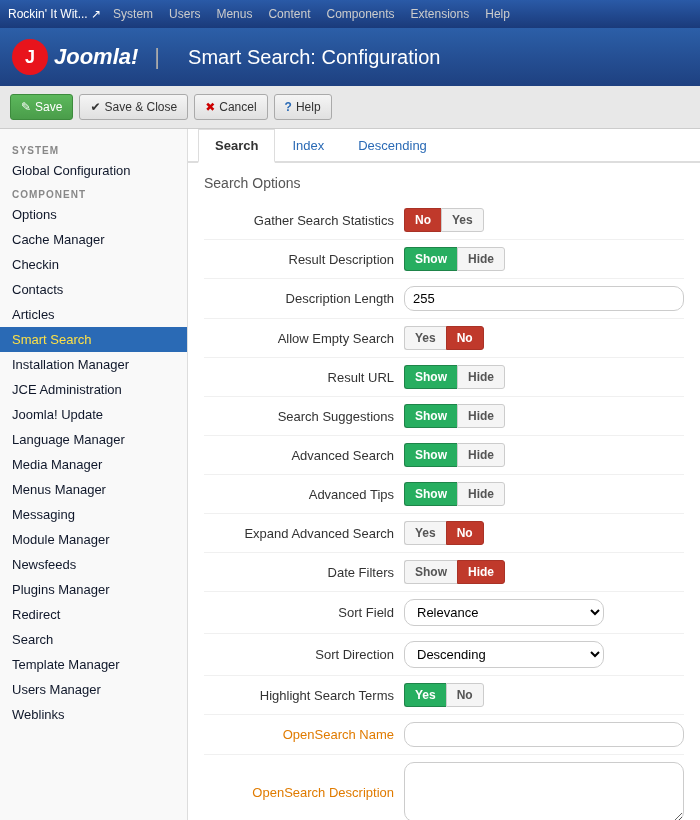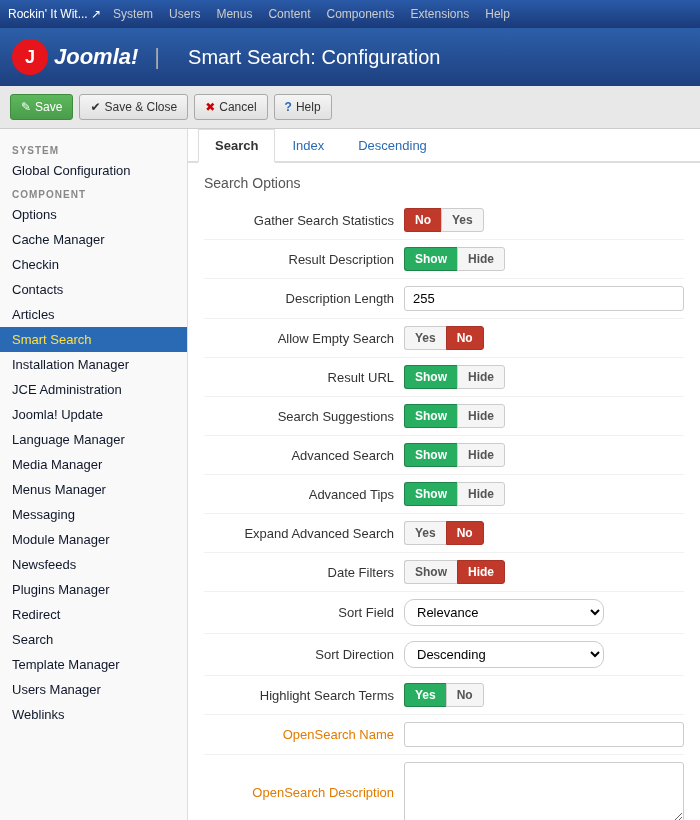--- a/index.html
+++ b/index.html
@@ -219,21 +219,21 @@
     }
     .toggle-btn:last-child {
       border-radius: 0 3px 3px 0;
     }
 
     
     .text-input {
       border: 1px solid #ccc;
       padding: 4px 8px;
       font-size: 13px;
-      border-radius: 3px;
+      border-radius: 10px;
     }
     .text-input-wide {
       width: 280px;
     }
 
     
     .select-input {
       border: 1px solid #ccc;
       padding: 4px 8px;
       font-size: 13px;

